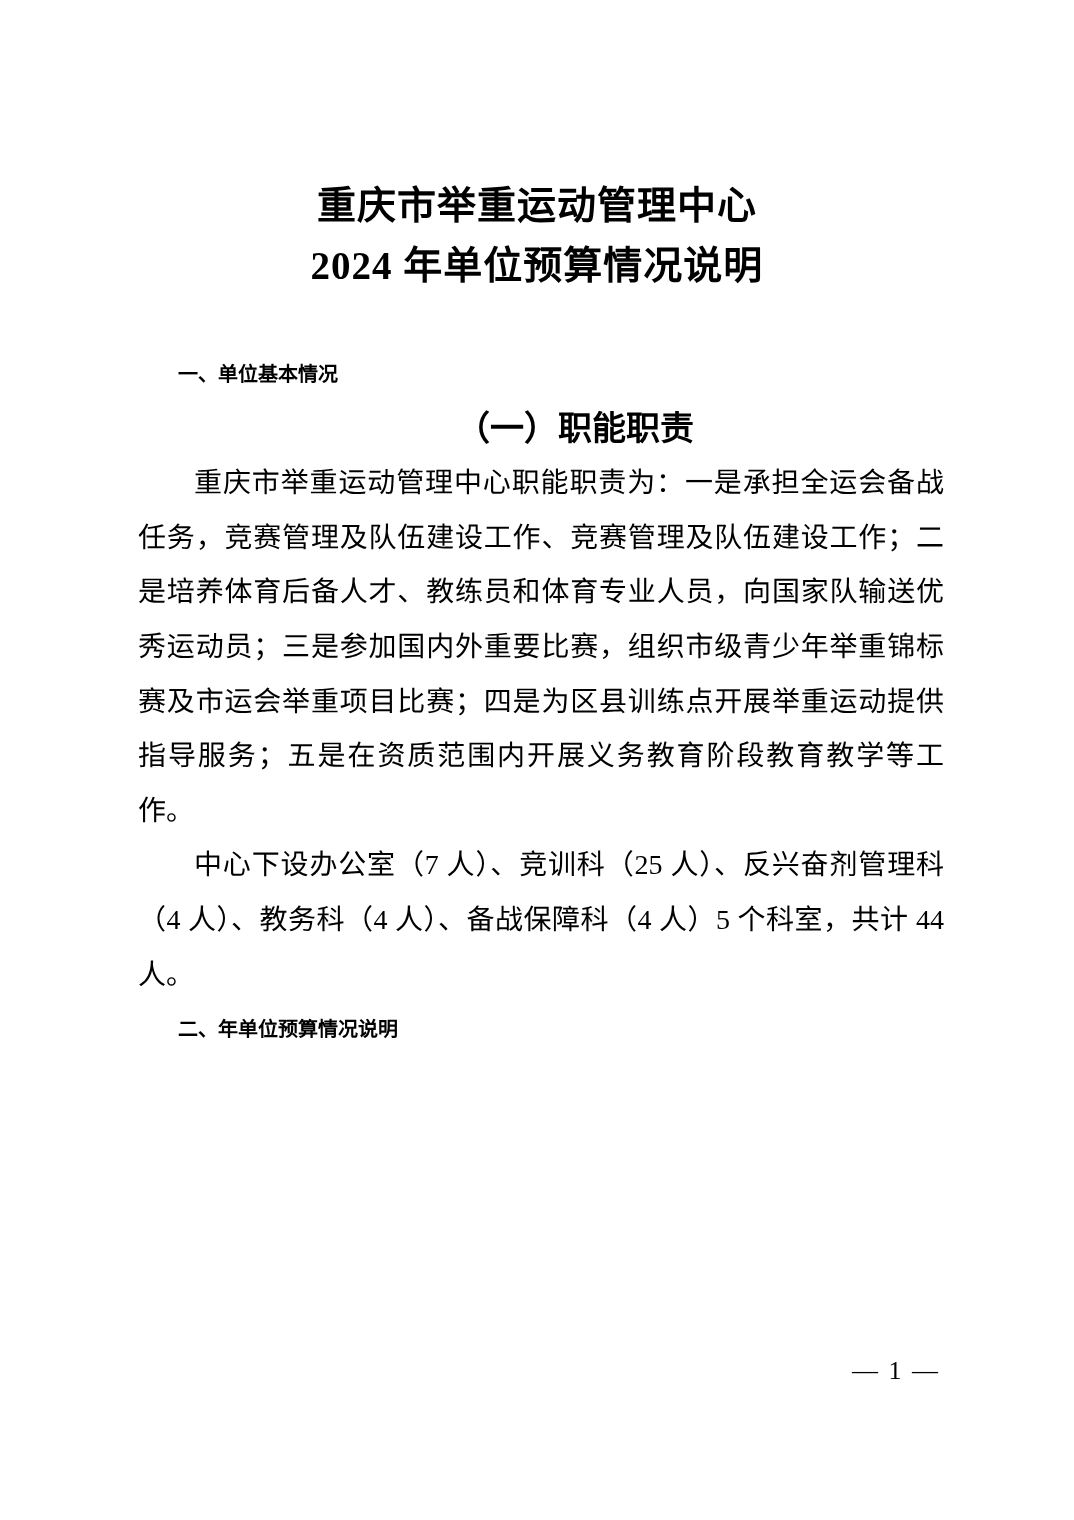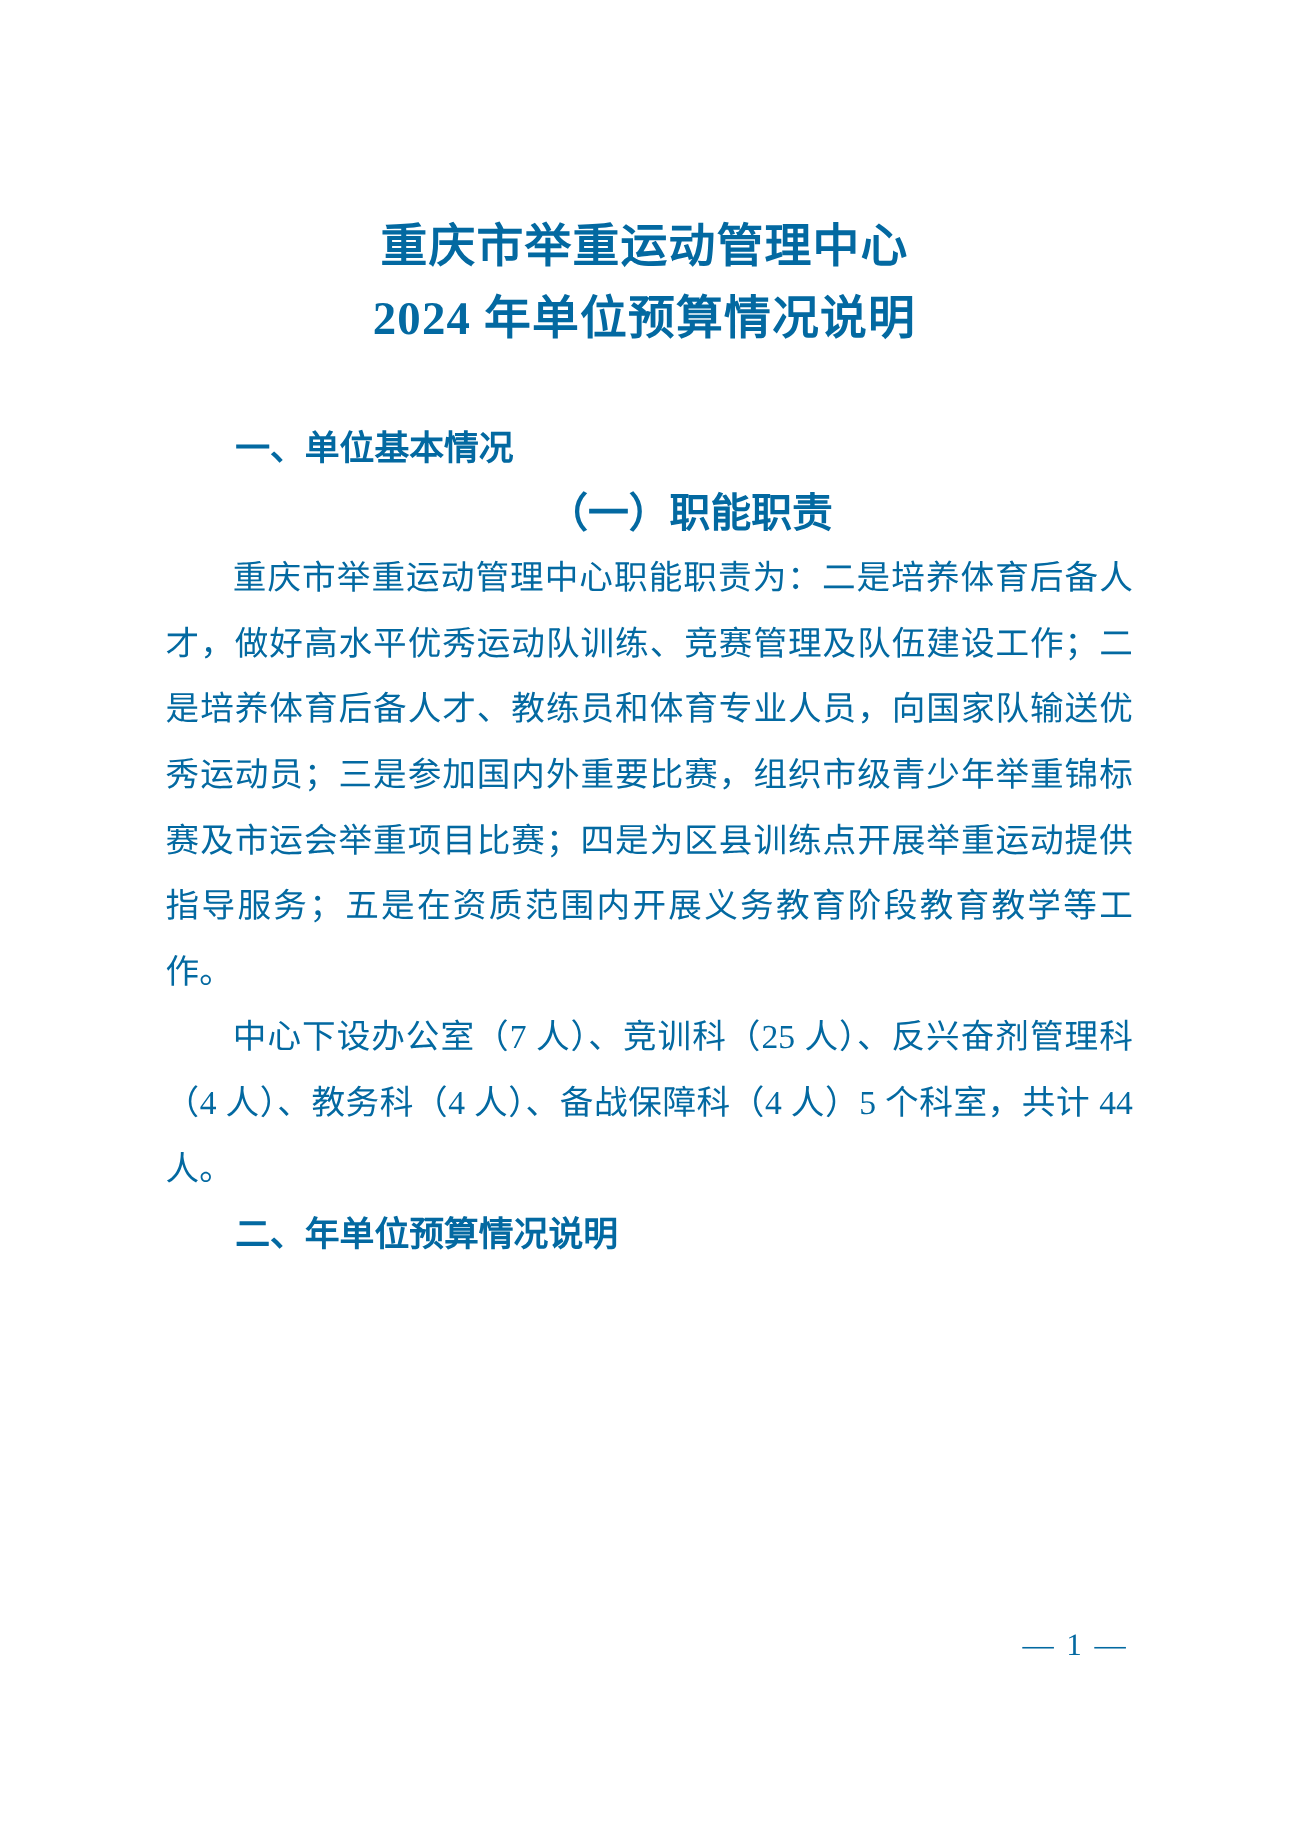--- a/index.html
+++ b/index.html
@@ -6,21 +6,21 @@
   html, body {
     margin: 0;
     padding: 0;
     background: #ffffff;
   }
   .page {
     position: relative;
     width: 1074px;
     height: 1520px;
     background: #ffffff;
-    color: #0369a1;
+    color: #000000;
     overflow: hidden;
     font-family: "Liberation Serif", "DejaVu Serif", serif;
   }
   .doc-title {
     position: absolute;
     top: 176px;
     left: 0;
     width: 100%;
     margin: 0;
     text-align: center;
@@ -40,21 +40,21 @@
     width: 806px;
     font-size: 28px;
     line-height: 54.6px;
   }
   .body-flow p {
     margin: 0;
   }
   .h-sans {
     font-family: "Liberation Sans", "DejaVu Sans", sans-serif;
     font-weight: bold;
-    font-size: 29px;
+    font-size: 20px;
     text-indent: 2em;
     text-align: left;
   }
   .h-kai {
     font-weight: bold;
     font-size: 34px;
     text-indent: 2em;
     text-align: center;
   }
   .para {
@@ -84,21 +84,21 @@
     <span class="title-line">重庆市举重运动管理中心</span>
     <span class="title-line">2024 年单位预算情况说明</span>
   </h1>
 
   <div class="body-flow">
 
     <p class="h-sans">一、单位基本情况</p>
 
     <p class="h-kai">（一）职能职责</p>
 
-    <p class="para">重庆市举重运动管理中心职能职责为：二是培养体育后备人才，做好高水平优秀运动队训练、竞赛管理及队伍建设工作；二是培养体育后备人才、教练员和体育专业人员，向国家队输送优秀运动员；三是参加国内外重要比赛，组织市级青少年举重锦标赛及市运会举重项目比赛；四是为区县训练点开展举重运动提供指导服务；五是在资质范围内开展义务教育阶段教育教学等工作。</p>
+    <p class="para">重庆市举重运动管理中心职能职责为：一是承担全运会备战任务，竞赛管理及队伍建设工作、竞赛管理及队伍建设工作；二是培养体育后备人才、教练员和体育专业人员，向国家队输送优秀运动员；三是参加国内外重要比赛，组织市级青少年举重锦标赛及市运会举重项目比赛；四是为区县训练点开展举重运动提供指导服务；五是在资质范围内开展义务教育阶段教育教学等工作。</p>
 
 
     <p class="para">中心下设办公室（7 人）、竞训科（25 人）、反兴奋剂管理科（4 人）、教务科（4 人）、备战保障科（4 人）5 个科室，共计 44 人。</p>
 
 
     <p class="h-sans">二、年单位预算情况说明</p>
 
 
   </div>
 

